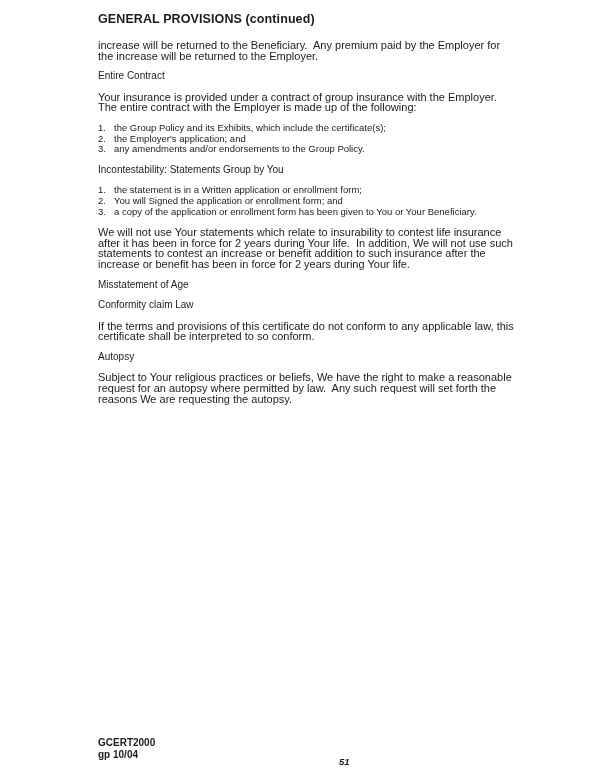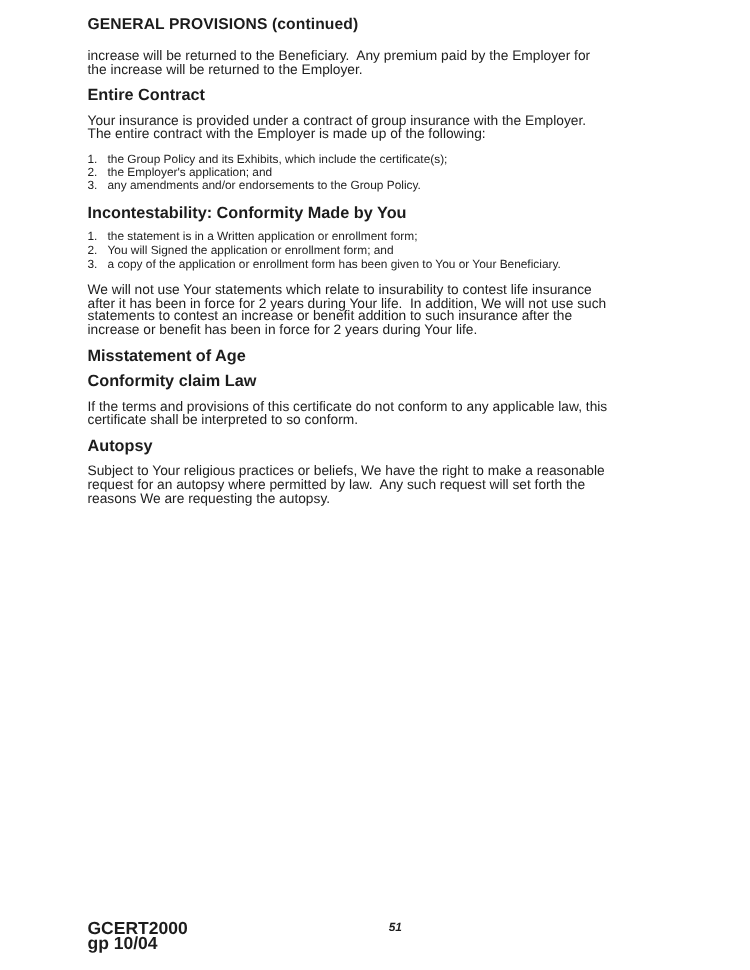--- a/index.html
+++ b/index.html
@@ -6,59 +6,60 @@
   .page {
     position: relative;
     width: 545px;
     height: 776px;
     background: #ffffff;
     font-family: "Liberation Sans", sans-serif;
     color: #1c1c1c;
     box-sizing: border-box;
     padding: 12px 57px 0 70px;
     overflow: hidden;
+    margin-left: 28px;
   }
   .doc-title {
     font-size: 12.5px;
     font-weight: bold;
     margin: 0 0 14px 0;
     letter-spacing: 0.1px;
   }
   .doc-paragraph {
     font-size: 11px;
     line-height: 10.6px;
     margin: 0 0 10px 0;
     white-space: pre-wrap;
   }
   .doc-heading {
-    font-size: 13px;
+    font-size: 10px;
     line-height: 10.6px;
-    font-weight: bold;
+    font-weight: normal;
     margin: 0 0 10px 0;
   }
   .doc-list {
     margin: 0 0 10px 0;
     font-size: 9.5px;
     line-height: 10.6px;
   }
   .doc-list .li { display: flex; }
   .doc-list .num { flex: none; width: 16px; }
   .doc-list .txt { flex: 1; white-space: pre-wrap; }
   .footer-left {
     position: absolute;
     left: 70px;
     top: 737px;
-    font-size: 14px;
+    font-size: 10px;
     font-weight: bold;
     line-height: 11.8px;
   }
   .footer-page {
     position: absolute;
     left: 311px;
-    top: 737px;
+    top: 756px;
     font-size: 9.5px;
     font-weight: bold;
     line-height: 11.8px;
     font-style: italic;
   }
 </style>
 </head>
 <body>
 
 <div class="page">
@@ -74,21 +75,21 @@
         </div>
         <div class="li">
           <span class="num">2.</span>
           <span class="txt">the Employer's application; and</span>
         </div>
         <div class="li">
           <span class="num">3.</span>
           <span class="txt">any amendments and/or endorsements to the Group Policy.</span>
         </div>
       </div>
-      <div class="doc-heading">Incontestability: Conformity Made by You</div>
+      <div class="doc-heading">Incontestability: Statements Group by You</div>
       <div class="doc-list">
         <div class="li">
           <span class="num">1.</span>
           <span class="txt">the statement is in a Written application or enrollment form;</span>
         </div>
         <div class="li">
           <span class="num">2.</span>
           <span class="txt">You will Signed the application or enrollment form; and</span>
         </div>
         <div class="li">

